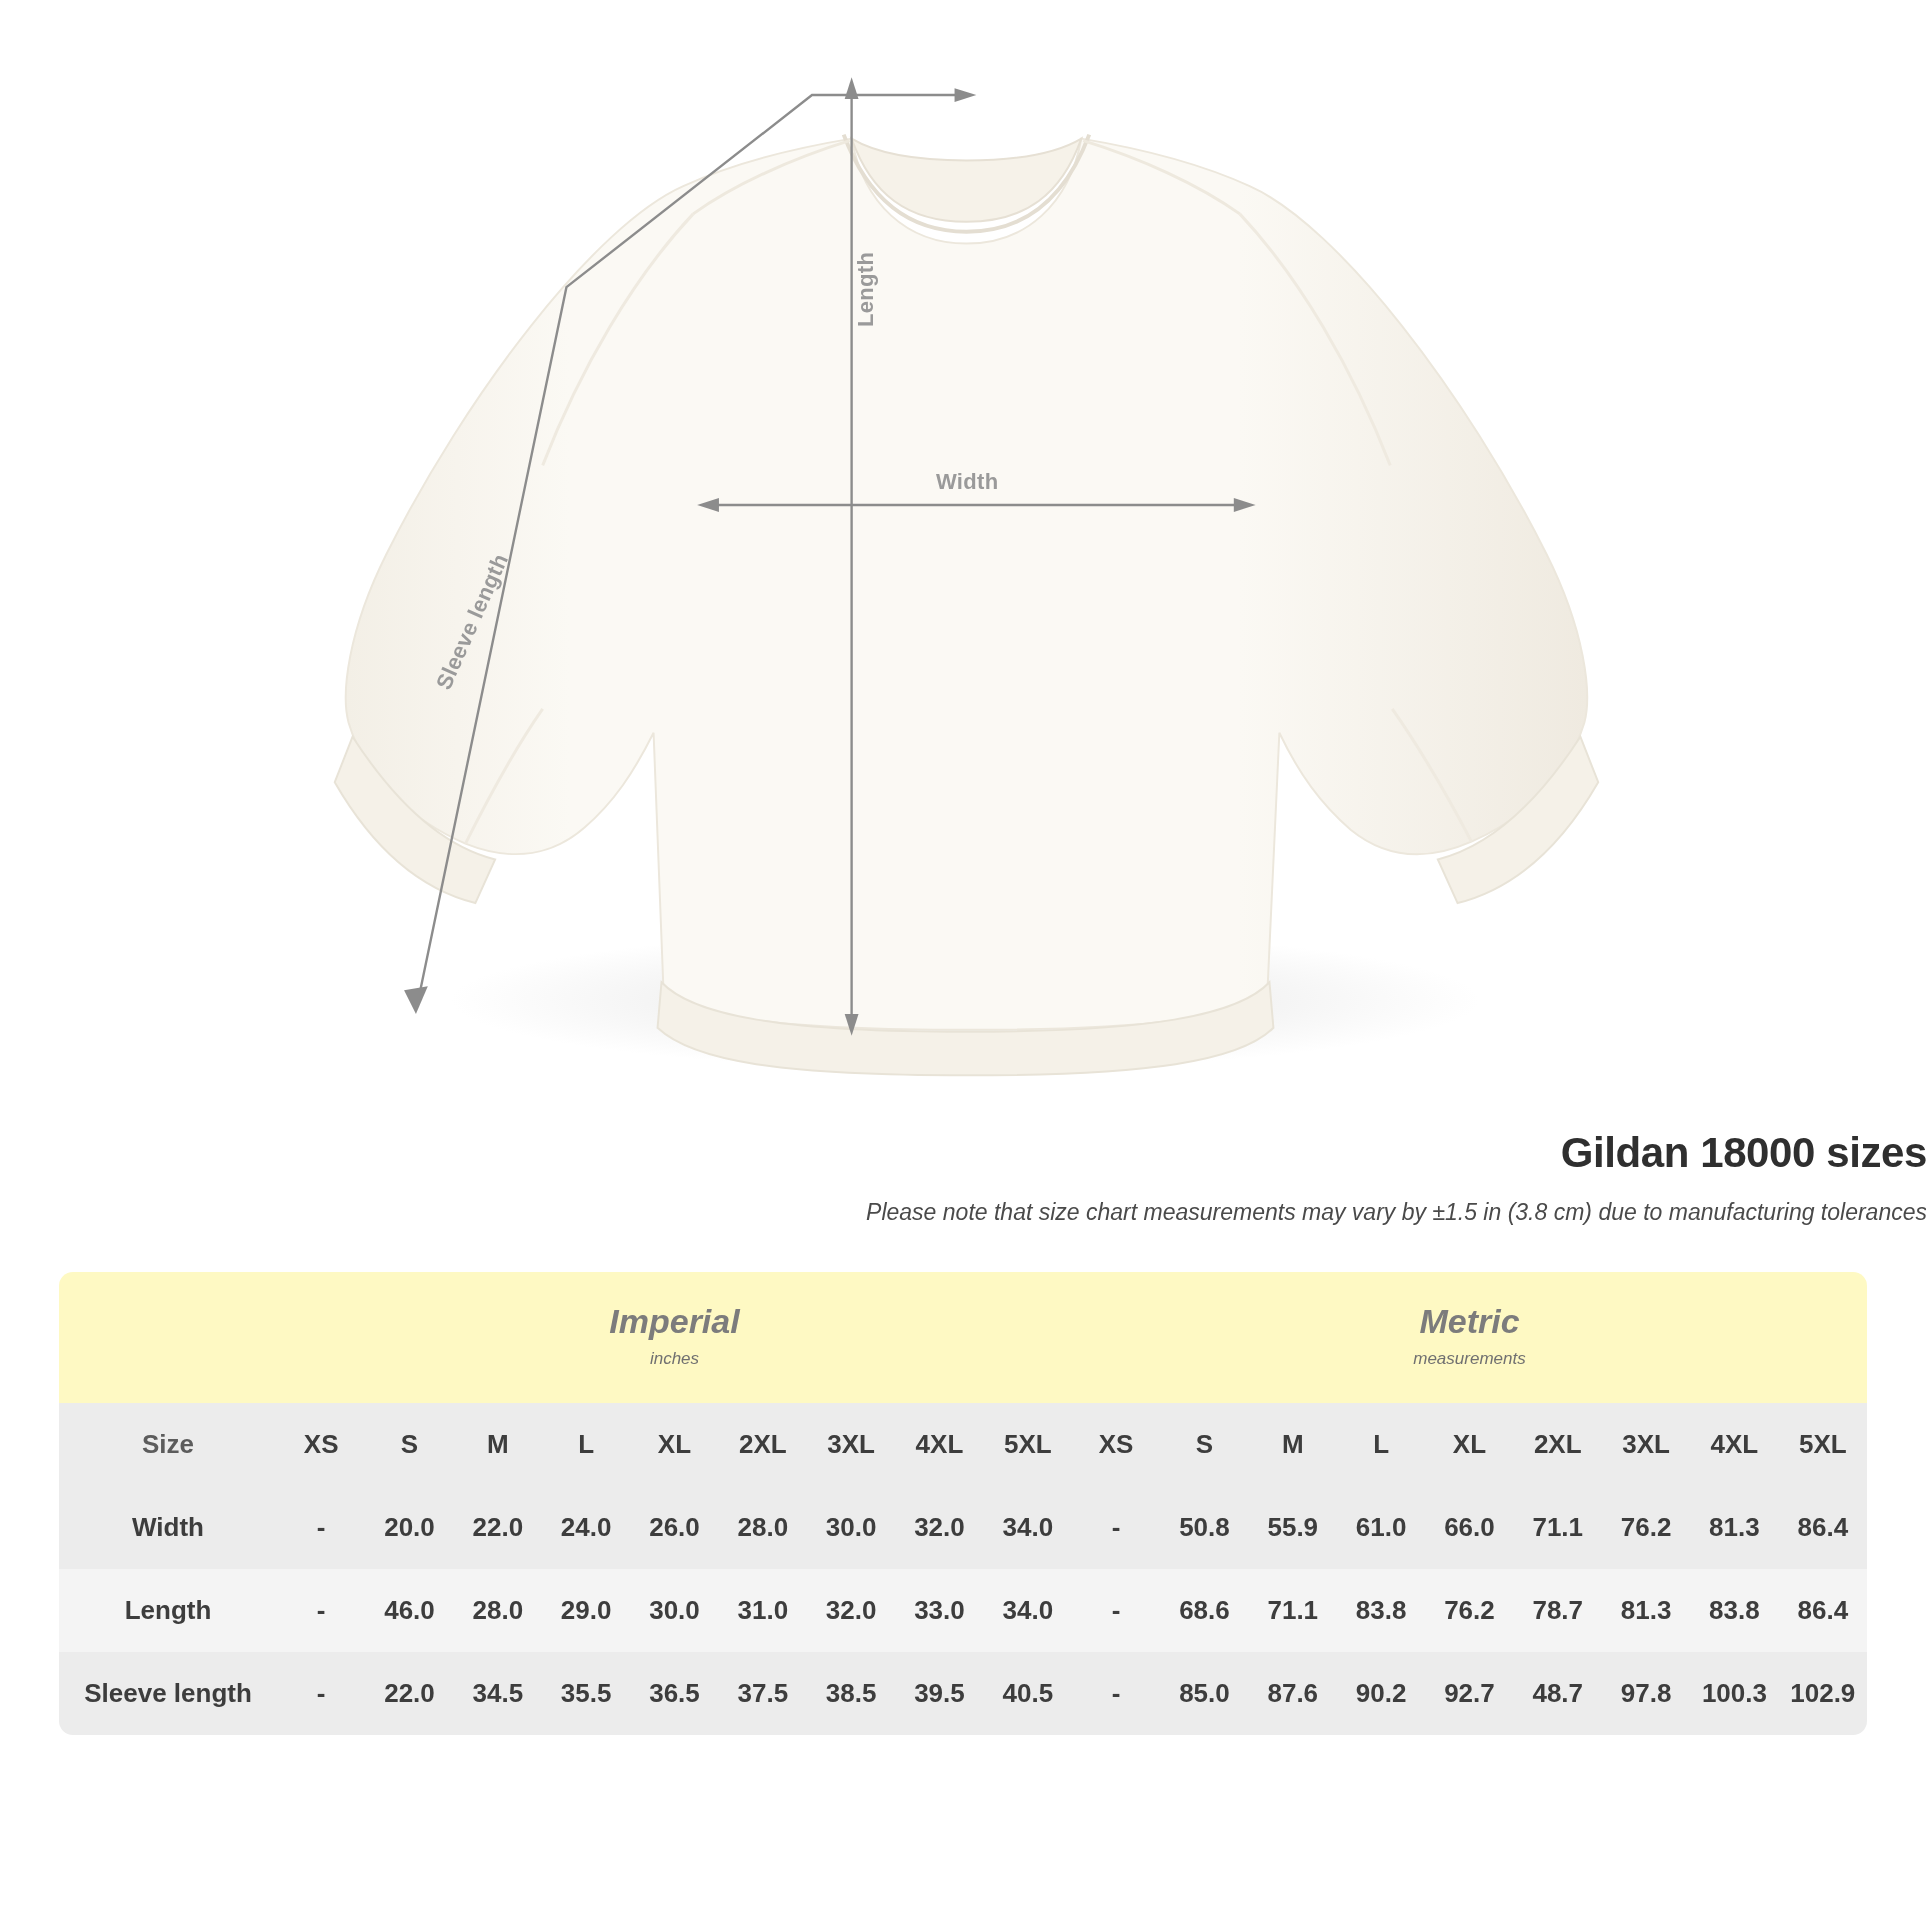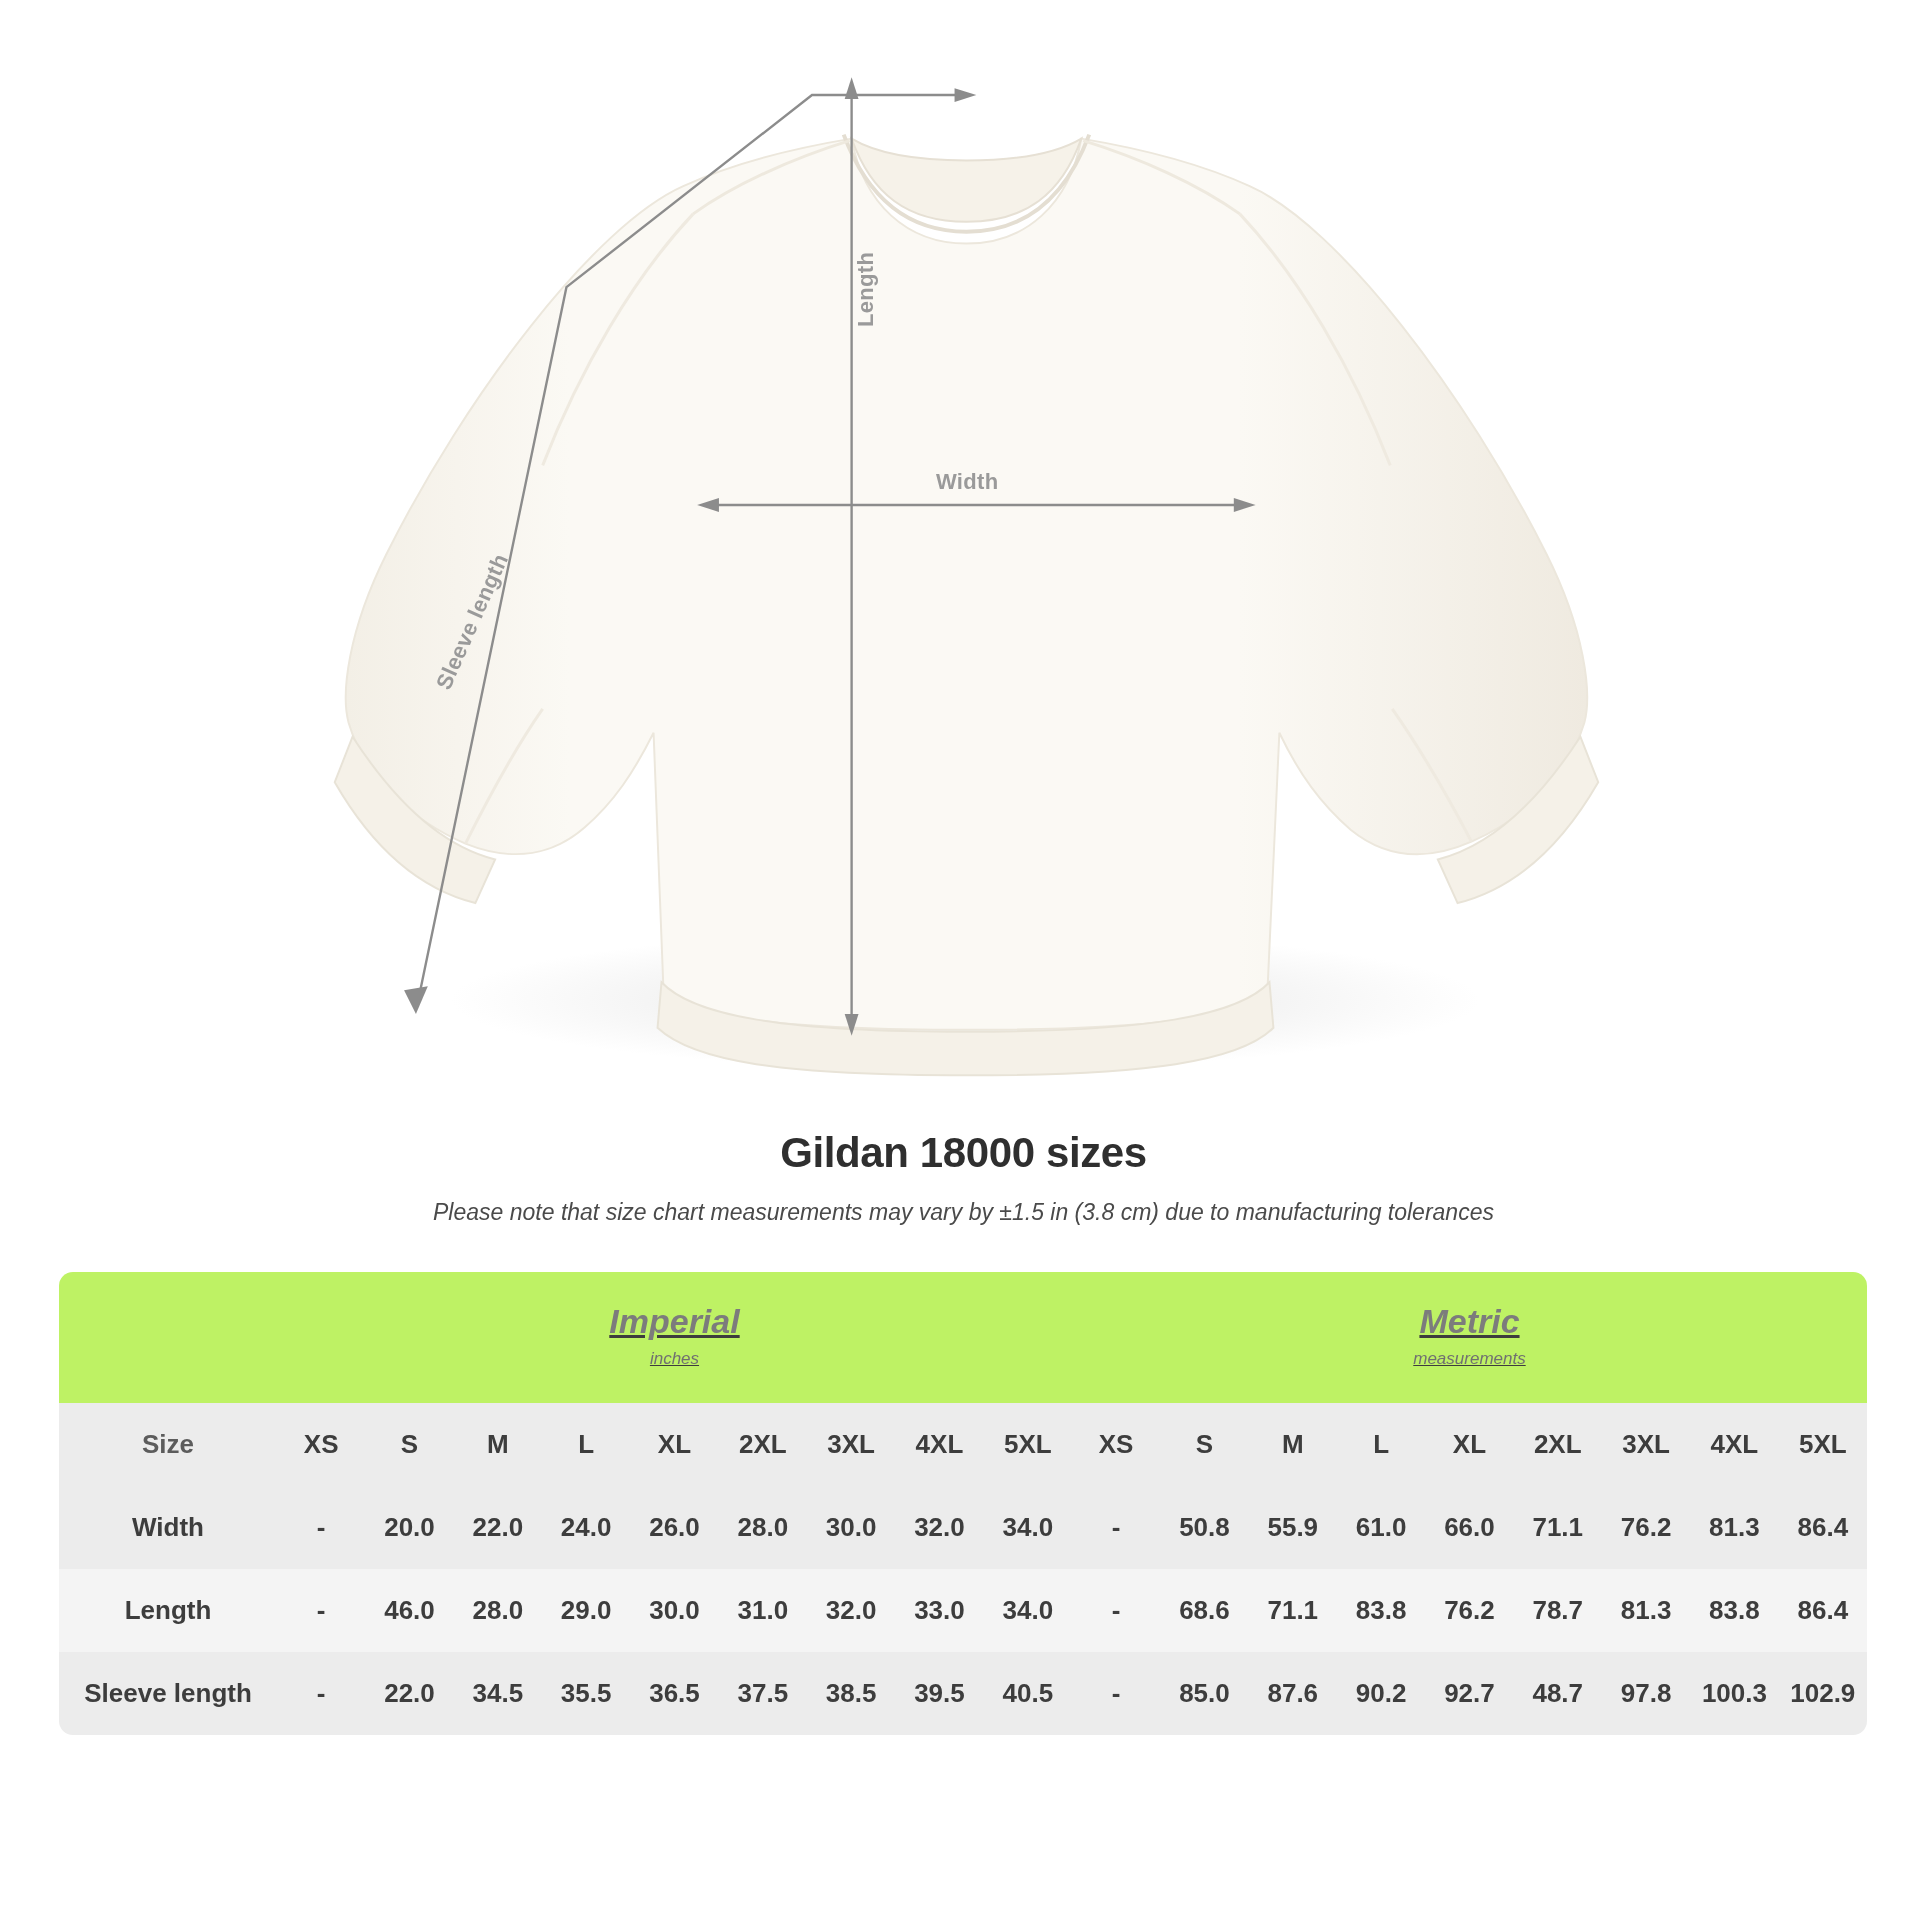--- a/index.html
+++ b/index.html
@@ -55,21 +55,21 @@
     transform-origin: left top;
     white-space: nowrap;
   }
 
   
   #title-block {
     position: absolute;
     left: 0;
     top: 1129px;
     width: 1927px;
-    text-align: center;
+    text-align: right;
   }
   #chart-title {
     font-size: 42px;
     font-weight: bold;
     color: #2f2f2f;
     letter-spacing: -0.4px;
   }
   #chart-note {
     margin-top: 22px;
     font-size: 23px;
@@ -92,22 +92,21 @@
   table.sizes td, table.sizes th {
     text-align: center;
     vertical-align: middle;
     font-size: 26px;
     color: #3d3d3d;
     font-weight: bold;
     border: none;
   }
   .unit-row th {
     padding: 30px 0 34px 0;
-    background: #bef264;
-    text-decoration: underline;
+    background: #fef9c3;
   }
   .unit-name {
     font-size: 34px;
     font-style: italic;
     font-weight: bold;
     color: #7c7c7c;
     display: block;
   }
   .unit-sub {
     font-size: 17px;

